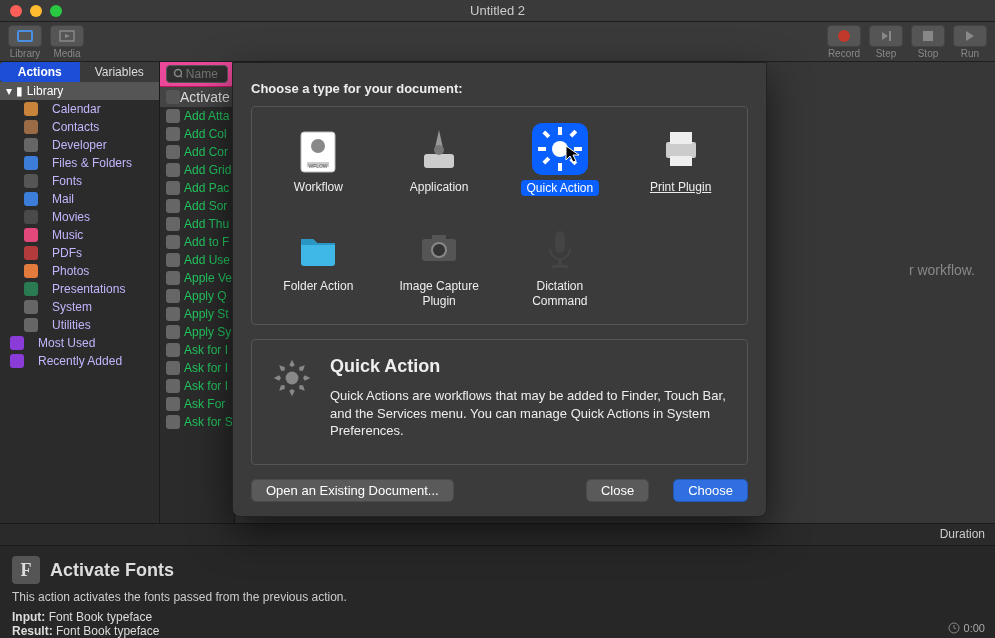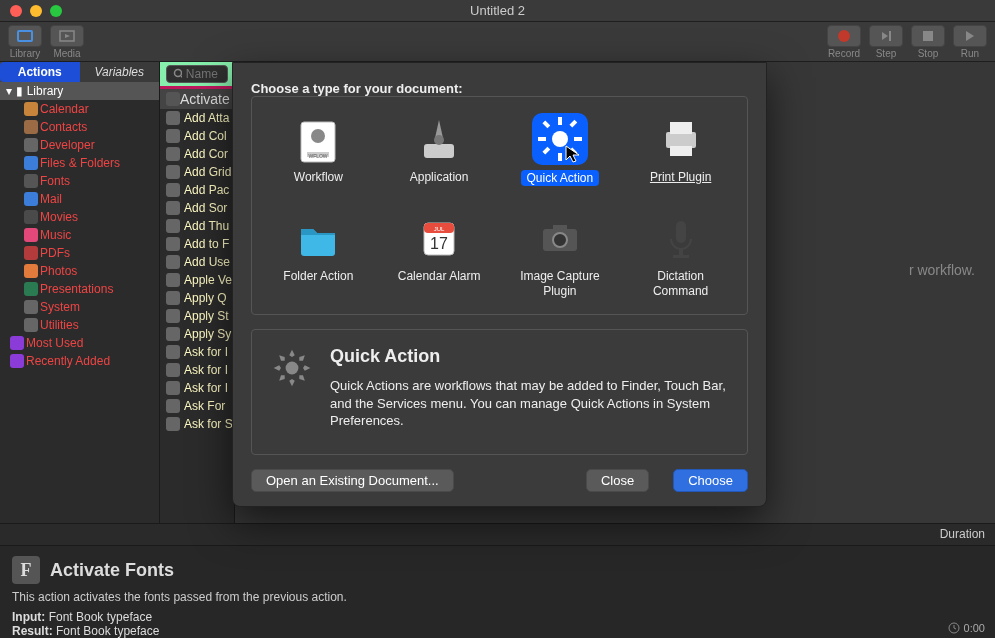--- a/index.html
+++ b/index.html
@@ -30,53 +30,53 @@
 
 
 .main { display: flex; height: 461px; }
 .col-lib { width: 160px; background: #2b2b2b; border-right: 1px solid #1a1a1a; display: flex; flex-direction: column; }
 .col-act { width: 75px; background: #2b2b2b; border-right: 1px solid #1a1a1a; overflow: hidden; }
 .col-canvas { flex: 1; background: #373737; position: relative; }
 
 .tabbar { display: flex; background: #444; height: 20px; }
 .tab { flex: 1; text-align: center; line-height: 20px; font-size: 12px; color: #ddd; cursor: pointer; }
 .tab.sel { background: #1d4ed8; color: #fff; font-weight: 700; border-radius: 4px 0 0 4px; }
-.tab:not(.sel) { background: #3a3a3a; font-style: italic; }
-
-.search { background: #86efac; padding: 3px 6px; border-bottom: 3px solid #be185d; }
+.tab:not(.sel) { background: #3a3a3a; }
+
+.search { background: #ec4899; padding: 3px 6px; border-bottom: 1px solid #be185d; }
 .search-inner { background: #2f2f2f; border: 1px solid #555; border-radius: 4px; padding: 1px 6px; display: flex; align-items: center; gap: 4px; }
 .search-inner input { background: transparent; border: none; color: #aaa; font-size: 12px; width: 100%; outline: none; }
 
 .lib-header { background: #555; color: #fff; padding: 2px 6px; font-size: 12px; display: flex; align-items: center; gap: 4px; }
 .lib-list { flex: 1; overflow: hidden; }
-.lib-item { padding: 2px 6px 2px 24px; font-size: 12px; color: #ef4444; display: flex; align-items: center; gap: 2px; cursor: pointer; white-space: nowrap; }
+.lib-item { padding: 2px 6px 2px 24px; font-size: 12px; color: #c4b5fd; display: flex; align-items: center; gap: 14px; cursor: pointer; white-space: nowrap; }
 .mic { width: 14px; height: 14px; border-radius: 3px; display: inline-block; flex-shrink: 0; }
 
 .act-header { background: #444; padding: 2px 6px; font-size: 14px; display: flex; align-items: center; color: #ddd; white-space: nowrap; }
-.act-item { padding: 2px 6px; font-size: 12px; color: #fef9c3; display: flex; align-items: center; gap: 4px; cursor: pointer; white-space: nowrap; }
+.act-item { padding: 2px 6px; font-size: 12px; color: #22c55e; display: flex; align-items: center; gap: 4px; cursor: pointer; white-space: nowrap; }
 
 .canvas-placeholder { position: absolute; right: 20px; top: 200px; color: #888; font-size: 14px; }
 
 
 .timeline { height: 22px; background: #2a2a2a; border-top: 1px solid #1a1a1a; display: flex; }
 .timeline .th { flex: 1; padding: 3px 10px; font-size: 12px; color: #ccc; text-align: right; }
 .timeline .th:first-child { text-align: left; }
 
 
 .info { height: 93px; background: #272727; border-top: 1px solid #1a1a1a; padding: 10px 12px; color: #ddd; position: relative; }
 .info h2 { font-size: 18px; font-weight: 700; display: flex; align-items: center; gap: 10px; }
 .info-desc { font-size: 12px; margin-top: 6px; color: #ccc; }
 .info-meta { font-size: 12px; margin-top: 6px; }
 .info-meta b { font-weight: 700; }
 .info-ico { width: 28px; height: 28px; background: #555; border-radius: 4px; display: flex; align-items: center; justify-content: center; color: #ddd; font-family: serif; font-weight: bold; }
 .clock { position: absolute; right: 10px; bottom: 4px; font-size: 11px; color: #aaa; display: flex; align-items: center; gap: 4px; }
 
 
 .sheet { position: absolute; left: 232px; top: 62px; width: 535px; background: #3b3b3b; border: 1px solid #222; border-radius: 0 0 8px 8px; box-shadow: 0 15px 40px rgba(0,0,0,.6); padding: 18px 18px 14px 18px; z-index: 50; }
-.sheet-title { font-size: 13px; font-weight: 700; color: #eee; }
+.sheet-title { font-size: 13px; font-weight: 700; color: #eee; margin-bottom: 10px; }
 .type-grid { border: 1px solid #555; border-radius: 4px; padding: 12px 6px; display: grid; grid-template-columns: repeat(4, 1fr); row-gap: 18px; }
 .type-cell { display: flex; flex-direction: column; align-items: center; gap: 5px; cursor: pointer; padding: 4px; border-radius: 6px; }
 .type-cell .ico { width: 56px; height: 52px; display: flex; align-items: center; justify-content: center; }
 .type-cell .lbl { font-size: 12px; color: #eee; text-align: center; line-height: 1.2; }
 .type-cell.selected .ico { background: #0a60ff; border-radius: 10px; }
 .type-cell.selected .lbl { background: #0a60ff; color: #fff; border-radius: 4px; padding: 1px 6px; }
 
 .desc-box { border: 1px solid #555; border-radius: 4px; margin-top: 14px; padding: 16px 18px 24px 18px; display: flex; gap: 16px; color: #eee; }
 .desc-box .gear { width: 44px; height: 44px; }
 .desc-box h3 { font-size: 18px; font-weight: 700; margin-bottom: 10px; }
@@ -398,31 +398,20 @@
         <div class="lbl" style="white-space: pre-line; text-decoration: underline;">Print Plugin</div>
       </div>
       <div class="type-cell">
         <div class="ico">
           <svg width="50" height="50">
             <path d="M8 16h12l4 4h18v20a3 3 0 0 1-3 3H11a3 3 0 0 1-3-3z" fill="#3fb8e8"></path>
             <path d="M8 16h12l4 4h18v2H8z" fill="#2a96c4"></path>
           </svg>
         </div>
         <div class="lbl" style="white-space: pre-line;">Folder Action</div>
-      </div>
-      <div class="type-cell">
-        <div class="ico">
-          <svg width="50" height="50">
-            <rect x="10" y="10" width="30" height="32" rx="4" fill="#fff" stroke="#bbb"></rect>
-            <rect x="10" y="10" width="30" height="10" rx="4" fill="#e74c3c"></rect>
-            <text x="25" y="18" font-size="6" text-anchor="middle" fill="#fff">JUL</text>
-            <text x="25" y="36" font-size="16" text-anchor="middle" fill="#333">17</text>
-          </svg>
-        </div>
-        <div class="lbl" style="white-space: pre-line;">Calendar Alarm</div>
       </div>
       <div class="type-cell">
         <div class="ico">
           <svg width="50" height="50">
             <rect x="8" y="16" width="34" height="22" rx="3" fill="#555"></rect>
             <circle cx="25" cy="27" r="7" fill="#333" stroke="#888" stroke-width="2"></circle>
             <rect x="18" y="12" width="14" height="6" fill="#555"></rect>
           </svg>
         </div>
         <div class="lbl" style="white-space: pre-line;">Image Capture

